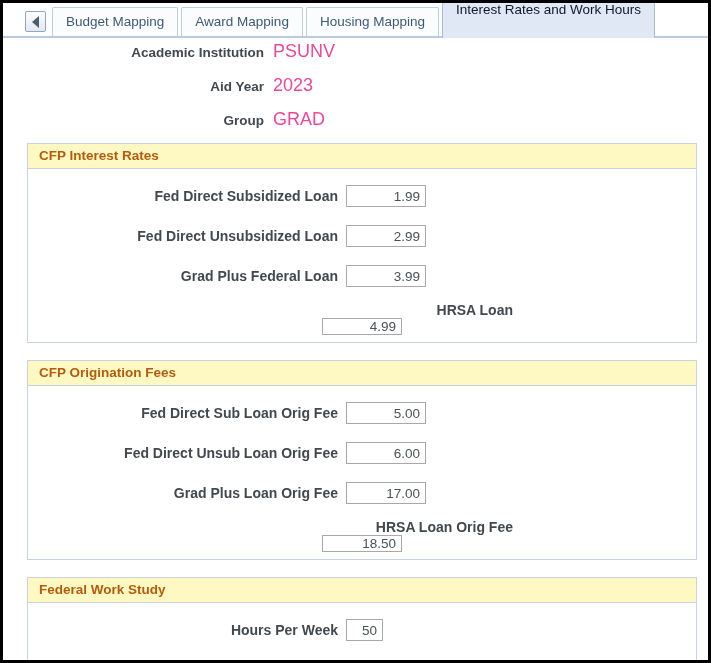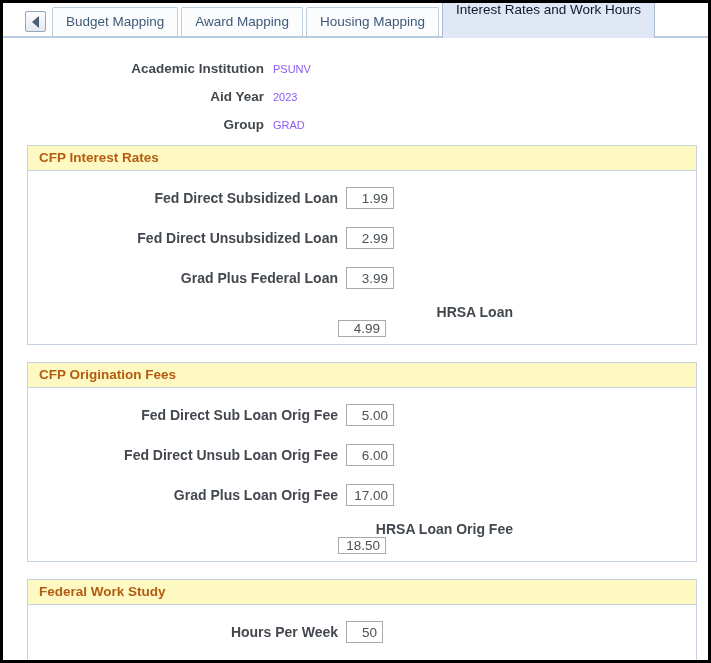--- a/index.html
+++ b/index.html
@@ -82,39 +82,39 @@
     border-color: #aabdd3;
     height: 44px;
     line-height: 30px;
     position: relative;
     z-index: 2;
     margin-bottom: -2px;
   }
 
   
   .keyfields {
-    padding-top: 23px;
+    padding-top: 3px;
   }
   .keyrow {
     display: flex;
     align-items: baseline;
     margin-bottom: 13px;
   }
   .keyrow .klabel {
     width: 270px;
     text-align: right;
     font-size: 13.5px;
     font-weight: bold;
     color: #43484f;
     padding-right: 9px;
     box-sizing: border-box;
   }
   .keyrow .kvalue {
-    font-size: 11px;
-    color: #8b5cf6;
+    font-size: 18px;
+    color: #ec4899;
   }
 
   
   .groupbox {
     margin: 0 11px 0 24px;
     border: 1px solid #c7d3e0;
     background: #ffffff;
     box-sizing: border-box;
   }
   .groupbox + .groupbox {
@@ -155,21 +155,21 @@
   .field-input {
     box-sizing: border-box;
     height: 22px;
     border: 1px solid #a9a9a9;
     background: #ffffff;
     font-family: "Liberation Sans", sans-serif;
     font-size: 13.5px;
     color: #4a5258;
     text-align: right;
     padding: 0 5px 0 3px;
-    width: 48px;
+    width: 80px;
     outline: none;
   }
   .field-input.narrow {
     width: 37px;
   }
   .spacer-tall {
     height: 46px;
   }
 </style>
 </head>

